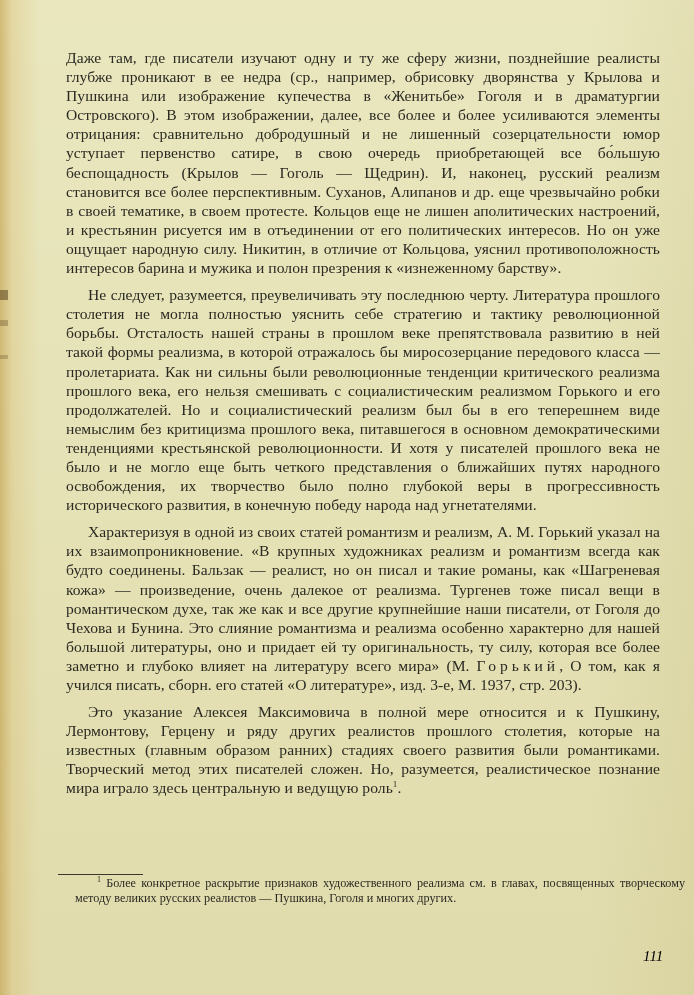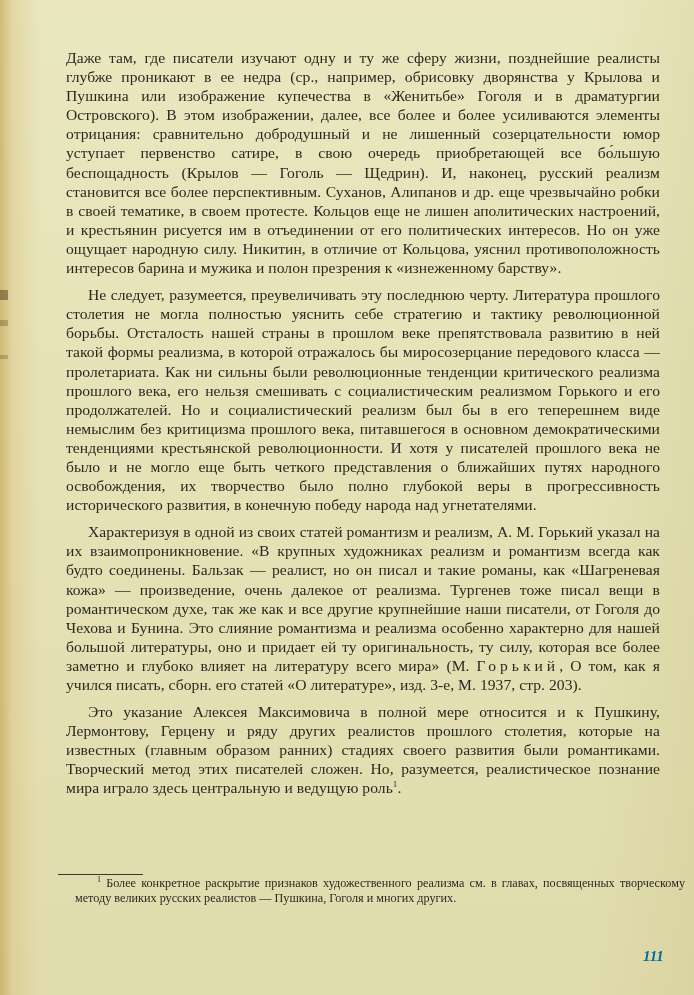--- a/index.html
+++ b/index.html
@@ -75,22 +75,22 @@
       font-size: 8px;
       vertical-align: super;
       line-height: 0;
     }
     .page-number {
       position: absolute;
       left: 643px;
       top: 948px;
       font-size: 15px;
       font-style: italic;
-      font-weight: bold;
-      color: #0369a1;
+      font-weight: normal;
+      color: #000000;
     }
   </style>
 </head>
 <body>
 
 <div class="spine-mark" style="top:290px;height:10px;"></div>
 <div class="spine-mark" style="top:320px;height:6px;opacity:0.6;"></div>
 <div class="spine-mark" style="top:355px;height:4px;opacity:0.5;"></div>
 
 <div class="page">

